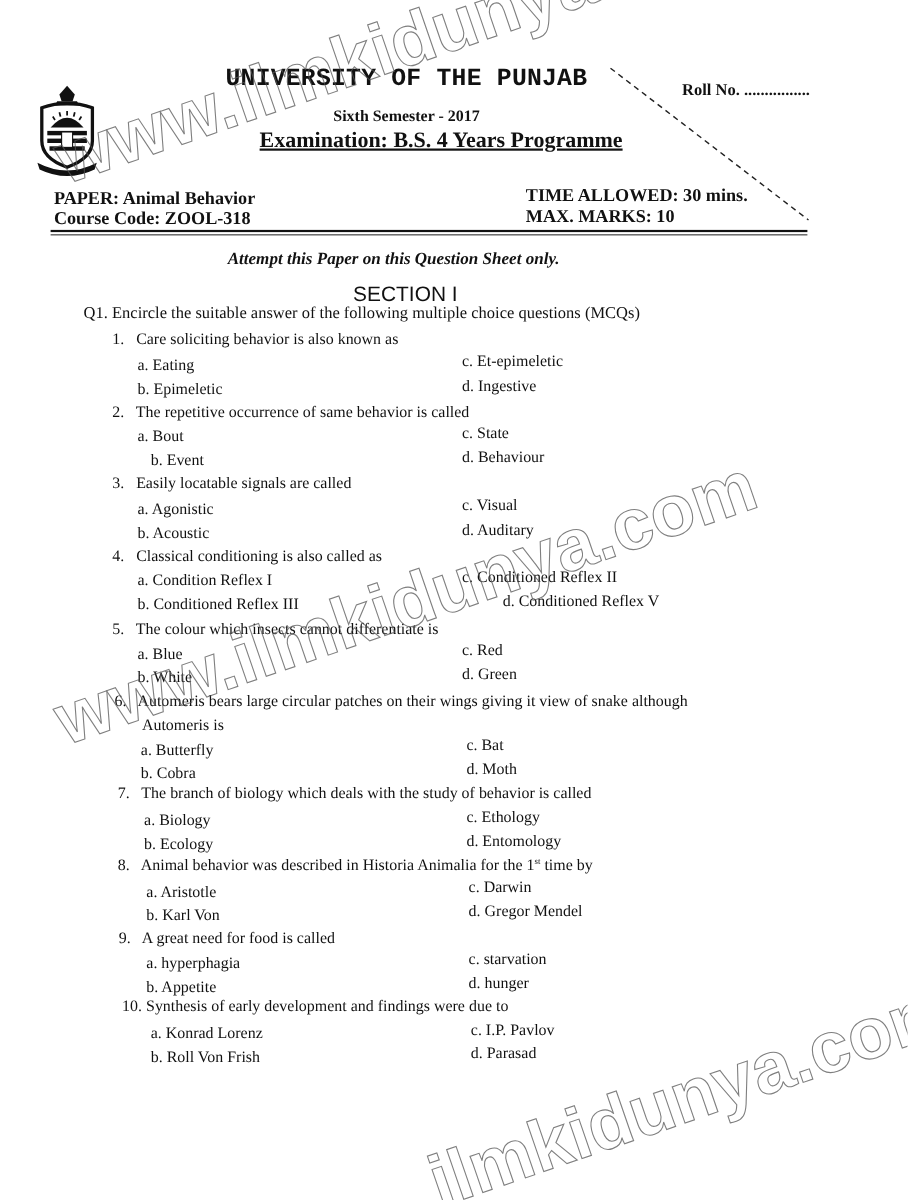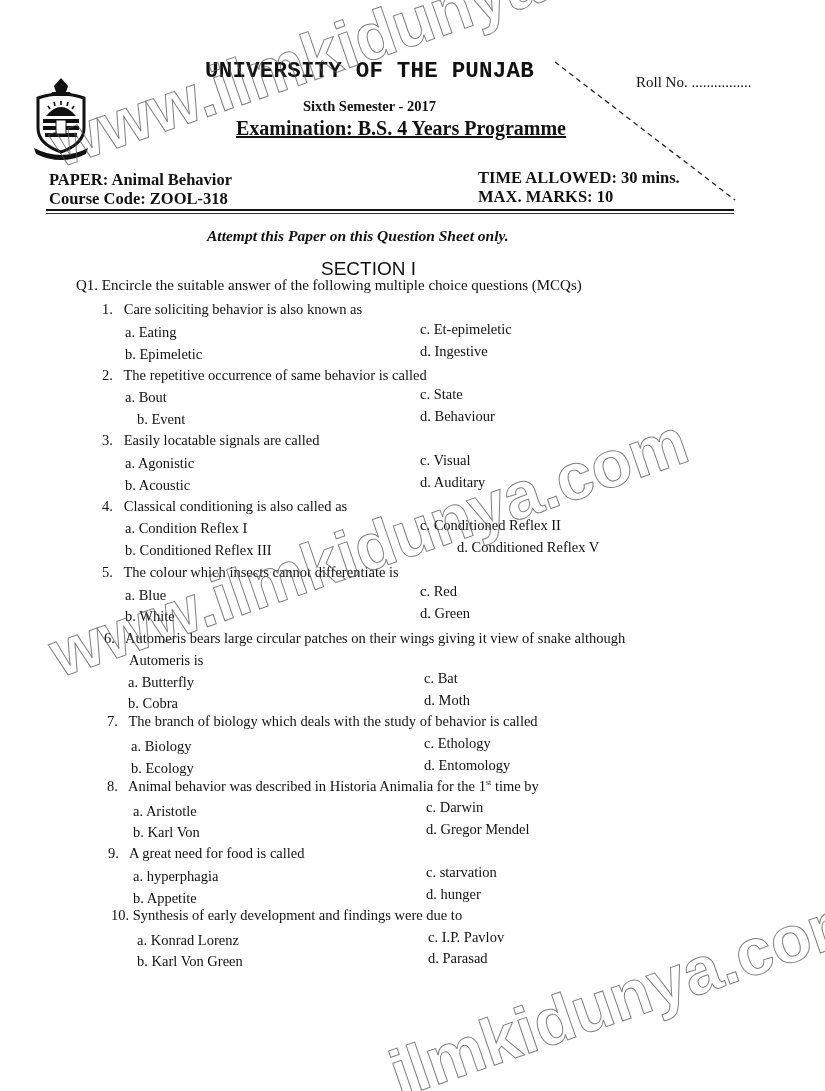--- a/index.html
+++ b/index.html
@@ -2,21 +2,21 @@
 <html><head>
 <meta charset="utf-8">
 <style>
   html, body { margin:0; padding:0; }
   body {
     width:825px; height:1091px; background:#ffffff; position:relative; overflow:hidden;
     font-family:"Liberation Serif", "DejaVu Serif", serif; color:#111;
   }
   .abs { position:absolute; }
   .uni-title { left:205px; top:58px; font-size:22.5px; font-weight:bold; letter-spacing:0.2px;font-family:Liberation Mono, monospace; }
-  .roll { left:636px; top:74px; font-size:15px; font-weight:normal; }
+  .roll { left:620px; top:74px; font-size:15px; font-weight:bold; }
   .semester { left:303px; top:98px; font-size:14.5px; font-weight:bold; }
   .exam { left:236px; top:117px; font-size:20px; font-weight:bold; text-decoration:underline; }
   .logo { left:30px; top:76px; width:62px; height:86px; }
   .paper { left:49px; top:170px; font-size:16.5px; font-weight:bold; line-height:19px; }
   .time { left:478px; top:168px; font-size:16.5px; font-weight:bold; line-height:19px; }
   .rule1 { left:46px; top:209px; width:688px; height:2px; background:#111; }
   .rule2 { left:46px; top:213px; width:688px; height:1px; background:#333; }
   .dash-line { left:0; top:0; width:825px; height:220px; pointer-events:none; }
   .instr { left:207px; top:227px; font-size:15.5px; font-weight:bold; font-style:italic; }
   .section { left:321px; top:258px; font-family:"Liberation Sans", "DejaVu Sans", sans-serif; font-size:19px; }
@@ -156,20 +156,20 @@
   <div class="opt" style="left:133px;top:868px;">a.  hyperphagia</div>
   <div class="opt" style="left:133px;top:890px;">b.  Appetite</div>
   <div class="opt" style="left:426px;top:864px;">c. starvation</div>
   <div class="opt" style="left:426px;top:886px;">d. hunger</div>
 
   <div class="qline" style="left:111px;top:907px;">
     <span>10.</span>
     <span>Synthesis of early development and findings were due to</span>
   </div>
   <div class="opt" style="left:137px;top:932px;">a.  Konrad Lorenz</div>
-  <div class="opt" style="left:137px;top:953px;">b.  Karl Von Green</div>
+  <div class="opt" style="left:137px;top:953px;">b.  Roll Von Frish</div>
   <div class="opt" style="left:428px;top:929px;">c. I.P. Pavlov</div>
   <div class="opt" style="left:428px;top:950px;">d. Parasad</div>
 </div>
 
 <div class="watermark" style="left:40px;top:110px;font-size:66px;transform:rotate(-19deg);transform-origin:left top;">www.ilmkidunya.com</div>
 <div class="watermark" style="left:40px;top:620px;font-size:66px;transform:rotate(-19deg);transform-origin:left top;">www.ilmkidunya.com</div>
 <div class="watermark" style="left:380px;top:1040px;font-size:66px;transform:rotate(-19deg);transform-origin:left top;">ilmkidunya.com</div>
 
 </body></html>

